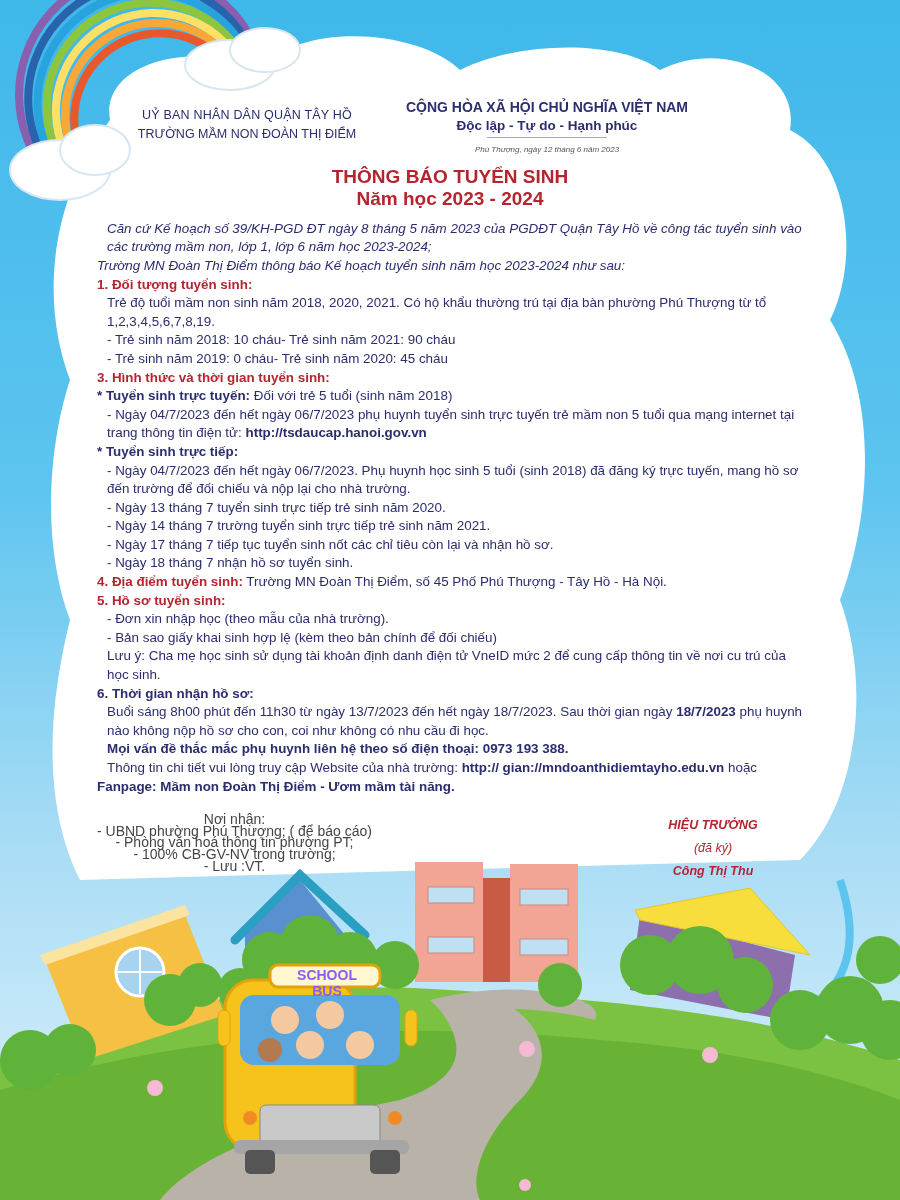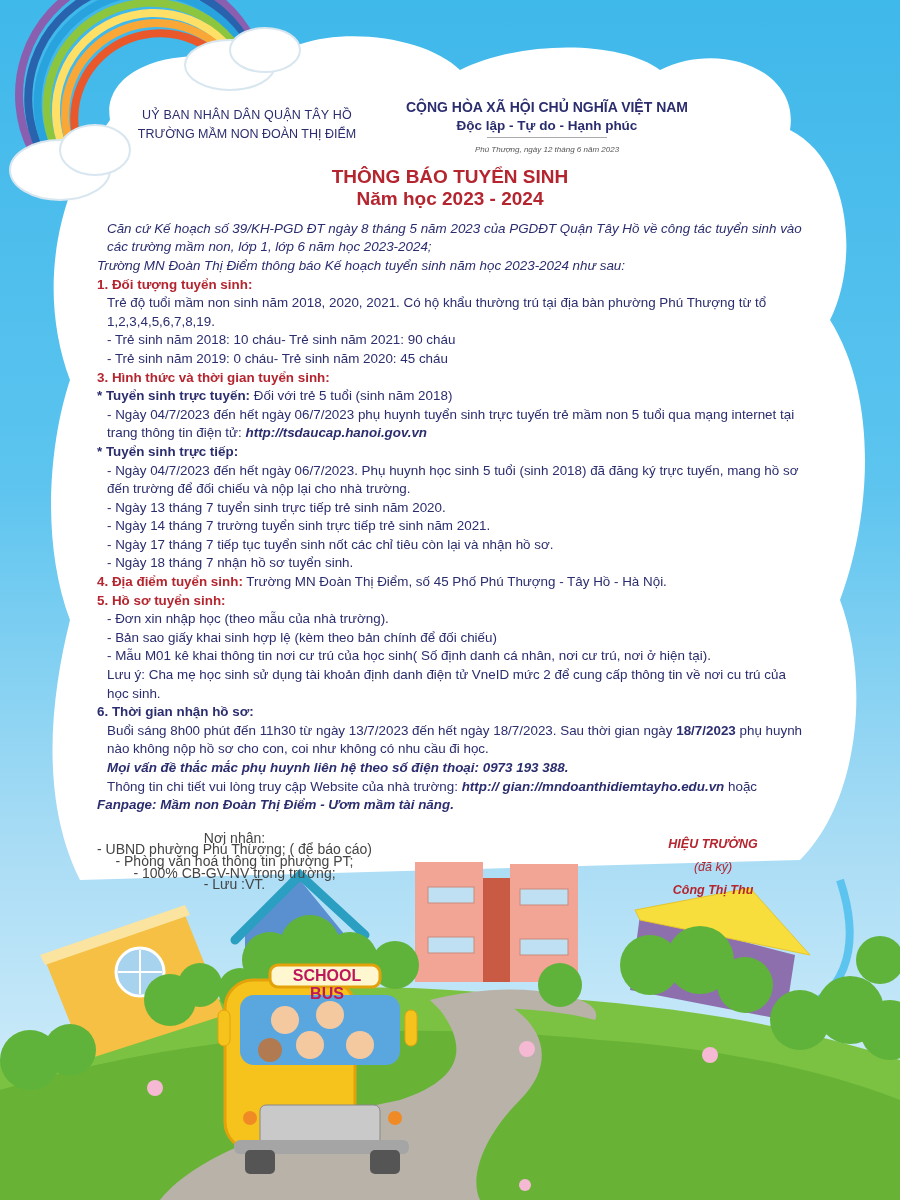--- a/index.html
+++ b/index.html
@@ -24,21 +24,21 @@
   .hdr-right .r2 { font-size: 13.5px; font-weight: bold; color: #2b2d6e; }
   .hdr-right .rule { width: 120px; height: 1px; background: #aaa; margin: 2px auto 3px; }
   .hdr-right .date { font-size: 8px; font-style: italic; color: #555; }
   .title { text-align: center; color: #b4252f; font-weight: bold; font-size: 19px; line-height: 22px; margin-top: 6px; }
   .body { margin-top: 10px; }
   .p { margin: 0; }
   .indent { padding-left: 10px; }
   .it { font-style: italic; }
   .h { color: #b4252f; font-weight: bold; }
   .b { font-weight: bold; }
-  .bi { font-weight: bold; font-style: italic; }
+  .bi { font-weight: bold; }
   .foot { display: flex; justify-content: space-between; margin-top: 18px; }
   .recv { font-size: 14px; line-height: 11.6px; color: #444; text-align: center; }
   .sig { text-align: center; width: 140px; margin-right: 20px; color: #b4252f; font-size: 12.5px; line-height: 23px; }
   .sig .s1, .sig .s3 { font-weight: bold; font-style: italic; }
   .sig .s2 { font-style: italic; }
 </style>
 </head>
 <body>
 
 <div class="bg-layer">
@@ -140,21 +140,21 @@
       <rect x="405" y="1010" width="12" height="36" rx="6" fill="#f6c31c" stroke="#e3a20a"></rect>
     </g>
 
     <g fill="#f6b9d3">
       <circle cx="155" cy="1088" r="8"></circle>
         <circle cx="527" cy="1049" r="8"></circle>
       <circle cx="710" cy="1055" r="8"></circle>
         <circle cx="525" cy="1185" r="6"></circle>
     </g>
   </svg>
-  <div style="position:absolute;left:282px;top:967px;width:90px;text-align:center;font-weight:bold;font-size:16px;color:#be185d;">SCHOOL BUS</div>
+  <div style="position:absolute;left:282px;top:967px;width:90px;text-align:center;font-weight:bold;font-size:14px;color:#8b5cf6;">SCHOOL BUS</div>
 </div>
 
 <div class="doc">
   <div class="hdr">
     <div class="hdr-left">
       <div class="l1">UỶ BAN NHÂN DÂN QUẬN TÂY HỒ</div>
       <div class="l2">TRƯỜNG MẦM NON ĐOÀN THỊ ĐIỂM</div>
     </div>
     <div class="hdr-right">
       <div class="r1">CỘNG HÒA XÃ HỘI CHỦ NGHĨA VIỆT NAM</div>
@@ -193,21 +193,20 @@
     <p class="p indent">- Ngày 17 tháng 7 tiếp tục tuyển sinh nốt các chỉ tiêu còn lại và nhận hồ sơ.</p>
     <p class="p indent">- Ngày 18 tháng 7 nhận hồ sơ tuyển sinh.</p>
 
     <p class="p">
       <span class="h">4. Địa điểm tuyển sinh:</span><span> Trường MN Đoàn Thị Điểm,  số 45 Phố Phú Thượng - Tây Hồ - Hà Nội.</span>
     </p>
 
     <p class="p h">5. Hồ sơ tuyển sinh:</p>
     <p class="p indent">- Đơn xin nhập học (theo mẫu của nhà trường).</p>
     <p class="p indent">- Bản sao giấy khai sinh hợp lệ (kèm theo bản chính để đối chiếu)</p>
-    <p class="p indent">- Mẫu M01 kê khai thông tin nơi cư trú của học sinh( Số định danh cá nhân, nơi cư trú, nơi ở hiện tại).</p>
     <p class="p indent">Lưu ý: Cha mẹ học sinh sử dụng tài khoản định danh điện tử VneID mức 2 để cung cấp thông tin về nơi cu trú của học sinh.</p>
 
     <p class="p h" style="color:#2b2d6e">6. Thời gian nhận hồ sơ:</p>
     <p class="p indent">
       <span>Buổi sáng 8h00 phút đến 11h30 từ ngày 13/7/2023 đến hết ngày 18/7/2023. Sau thời gian ngày </span><span class="b">18/7/2023</span><span> phụ huynh nào không nộp hồ sơ cho con, coi như không có nhu cầu đi học.</span>
     </p>
     <p class="p bi indent">Mọi vấn đề thắc mắc phụ huynh liên hệ theo số điện thoại: 0973 193 388.</p>
     <p class="p indent">
       <span>Thông tin chi tiết vui lòng truy cập Website của nhà trường: </span><span class="bi">http:// gian://mndoanthidiemtayho.edu.vn</span><span> hoặc</span>
     </p>

